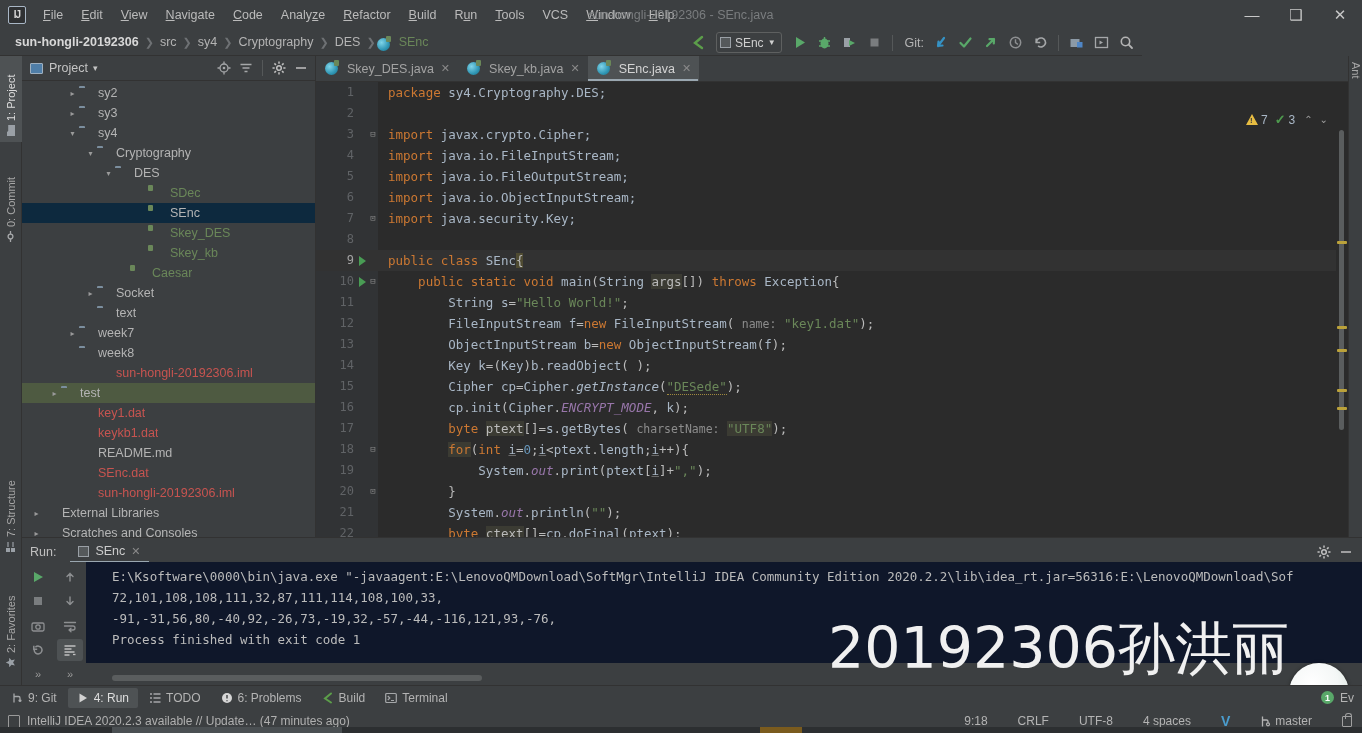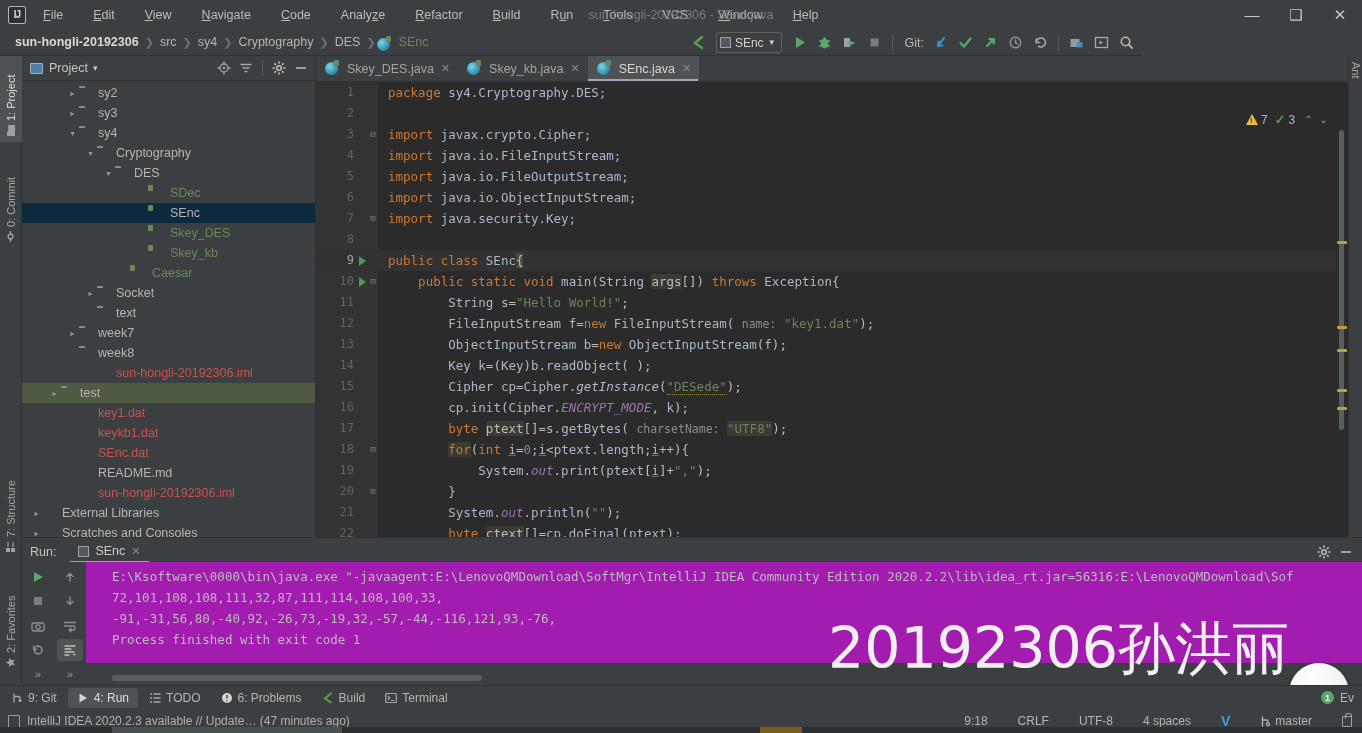--- a/index.html
+++ b/index.html
@@ -17,21 +17,21 @@
     position:absolute; left:0; top:0; width:1362px; height:29px;
     background:#3c3f41; display:flex; align-items:center;
   }
   .ij-logo{
     width:18px;height:18px;margin-left:8px;margin-right:8px;
     border:1px solid #a9b7c6;border-radius:2px;
     display:flex;align-items:center;justify-content:center;
     font-size:10px;font-weight:bold;color:#d6d6d6;background:#2f3133;
     letter-spacing:-1px;
   }
-  .menu{display:flex;align-items:center;gap:12px;}
+  .menu{display:flex;align-items:center;gap:0px;}
   .menu-item{
     padding:4px 9px;color:#bbbbbb;font-size:12.5px;cursor:default;
     white-space:nowrap;
   }
   .menu-item u{text-decoration:underline;}
   .win-title{
     position:absolute;left:0;right:0;text-align:center;
     color:#7a7d7f;font-size:12.5px;pointer-events:none;
   }
   .win-btns{position:absolute;right:0;top:0;height:29px;display:flex;align-items:center;}
@@ -237,21 +237,21 @@
   .run-header{height:28px;display:flex;align-items:center;padding-left:8px;}
   .run-lbl{font-size:12.5px;color:#c0c0c0;margin-right:14px;}
   .run-tab{
     display:flex;align-items:center;gap:6px;padding:3px 8px;font-size:12.5px;color:#ccc;
     border-bottom:2px solid #9aa7b0;
   }
   .run-tab .ic{width:11px;height:11px;border:1px solid #9aa0a6;background:#55595b;}
   .run-tab .x{color:#8a8a8a;font-size:11px;}
   .run-tools{margin-left:auto;display:flex;align-items:center;gap:2px;padding-right:6px;}
   .console{
-    position:absolute;left:64px;top:24px;right:0;bottom:22px;background:#a21caf;overflow:hidden;
+    position:absolute;left:64px;top:24px;right:0;bottom:22px;background:#0f172a;overflow:hidden;
     font-family:"DejaVu Sans Mono", monospace;font-size:12.5px;line-height:21px;color:#bbbbbb;
     padding:4px 0 0 26px;white-space:pre;
   }
   .runside{
     position:absolute;left:0;top:24px;width:64px;bottom:0;background:#3c3f41;
     display:flex;
   }
   .rsidecol{width:32px;display:flex;flex-direction:column;align-items:center;padding-top:4px;gap:3px;}
   .rsbtn{width:26px;height:24px;display:flex;align-items:center;justify-content:center;border-radius:3px;}
   .rsbtn.act{background:#4e5254;}
@@ -613,28 +613,28 @@
         </div>
         <div class="trow">
           <span style="width:44px;flex:0 0 44px"></span>
           <span class="arrow none">▸</span>
           <span class="ticon"><span class="ic-file dat"></span></span>
           <span class="tlabel c-redf">keykb1.dat</span>
         </div>
         <div class="trow">
           <span style="width:44px;flex:0 0 44px"></span>
           <span class="arrow none">▸</span>
+          <span class="ticon"><span class="ic-file md"></span></span>
+          <span class="tlabel c-norm">README.md</span>
+        </div>
+        <div class="trow">
+          <span style="width:44px;flex:0 0 44px"></span>
+          <span class="arrow none">▸</span>
           <span class="ticon"><span class="ic-file dat"></span></span>
           <span class="tlabel c-redf">SEnc.dat</span>
-        </div>
-        <div class="trow">
-          <span style="width:44px;flex:0 0 44px"></span>
-          <span class="arrow none">▸</span>
-          <span class="ticon"><span class="ic-file md"></span></span>
-          <span class="tlabel c-norm">README.md</span>
         </div>
         <div class="trow">
           <span style="width:44px;flex:0 0 44px"></span>
           <span class="arrow none">▸</span>
           <span class="ticon"><span class="ic-file iml"></span></span>
           <span class="tlabel c-redf">sun-hongli-20192306.iml</span>
         </div>
         <div class="trow">
           <span style="width:8px;flex:0 0 8px"></span>
           <span class="arrow">▸</span>

